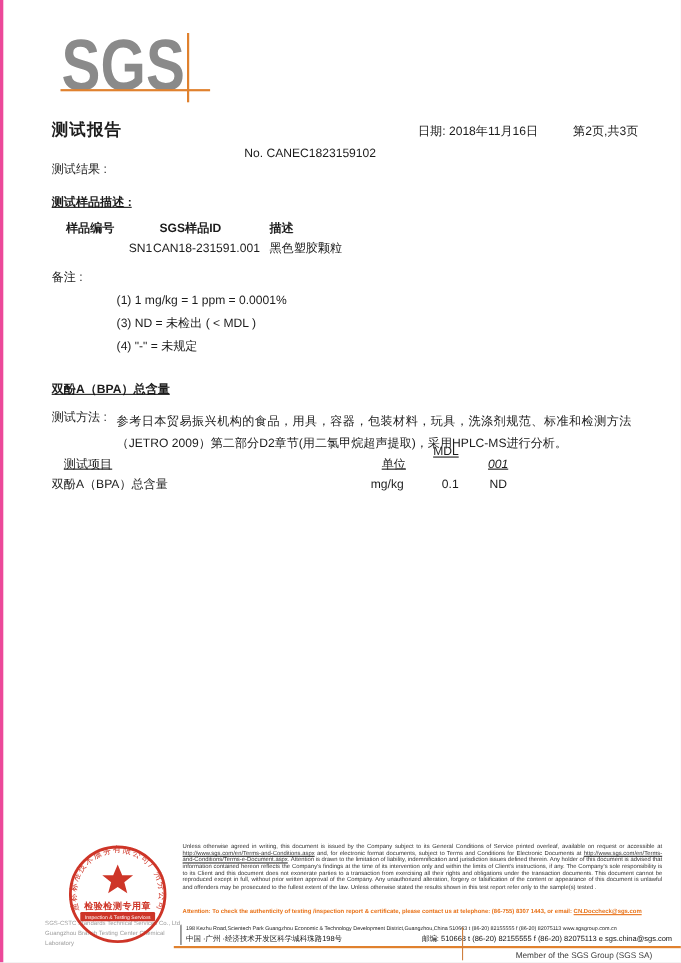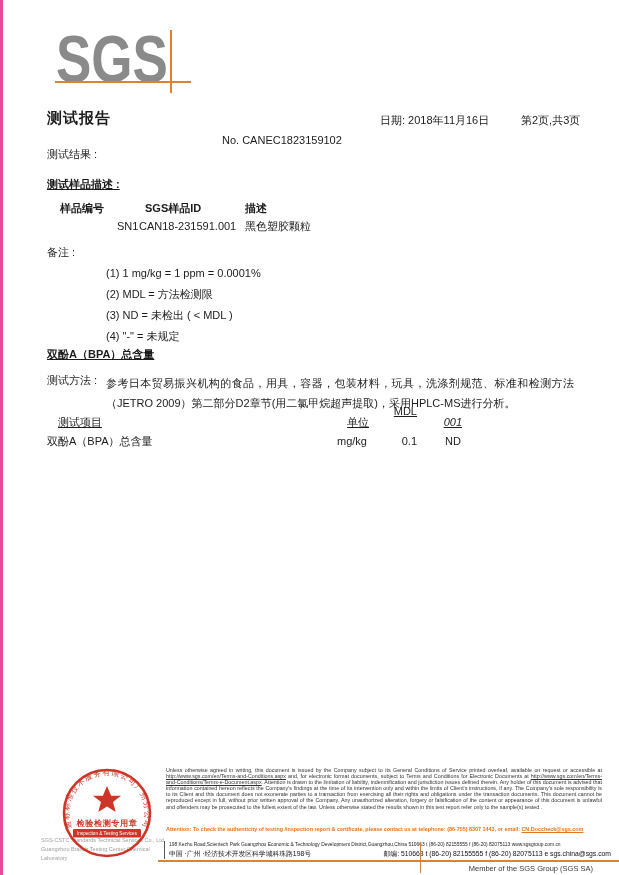--- a/index.html
+++ b/index.html
@@ -67,21 +67,20 @@
   <div class="abs t11 b" style="left:57px;top:201px;">样品编号</div>
   <div class="abs t11 b" style="left:130px;top:201px;margin-left:12px;">SGS样品ID</div>
   <div class="abs t11 b" style="left:242px;top:201px;">描述</div>
   <div class="abs t11" style="left:77px;top:219px;margin-left:37px;">SN1</div>
   <div class="abs t11" style="left:136px;top:219px;">CAN18-231591.001</div>
   <div class="abs t11" style="left:242px;top:219px;">黑色塑胶颗粒</div>
 
   <div class="abs remarks-label t11">备注 :</div>
   <div class="abs remarks-list t11">
     <div>(1) 1 mg/kg = 1 ppm = 0.0001%</div>
-    <div>(2) MDL = 方法检测限</div>
     <div>(3) ND = 未检出 ( &lt; MDL )</div>
     <div>(4) "-" = 未规定</div>
   </div>
 
   <div class="abs bpa-heading t11 b u">双酚A（BPA）总含量</div>
   <div class="abs method-label t11">测试方法 :</div>
   <div class="abs method-text t11">参考日本贸易振兴机构的食品，用具，容器，包装材料，玩具，洗涤剂规范、标准和检测方法（JETRO 2009）第二部分D2章节(用二氯甲烷超声提取)，采用HPLC-MS进行分析。</div>
 
   <div class="abs t11 u" style="left:55px;top:415px;">测试项目</div>
   <div class="cellc t11 u" style="left:330px;top:415px;width:36px;">单位</div>

